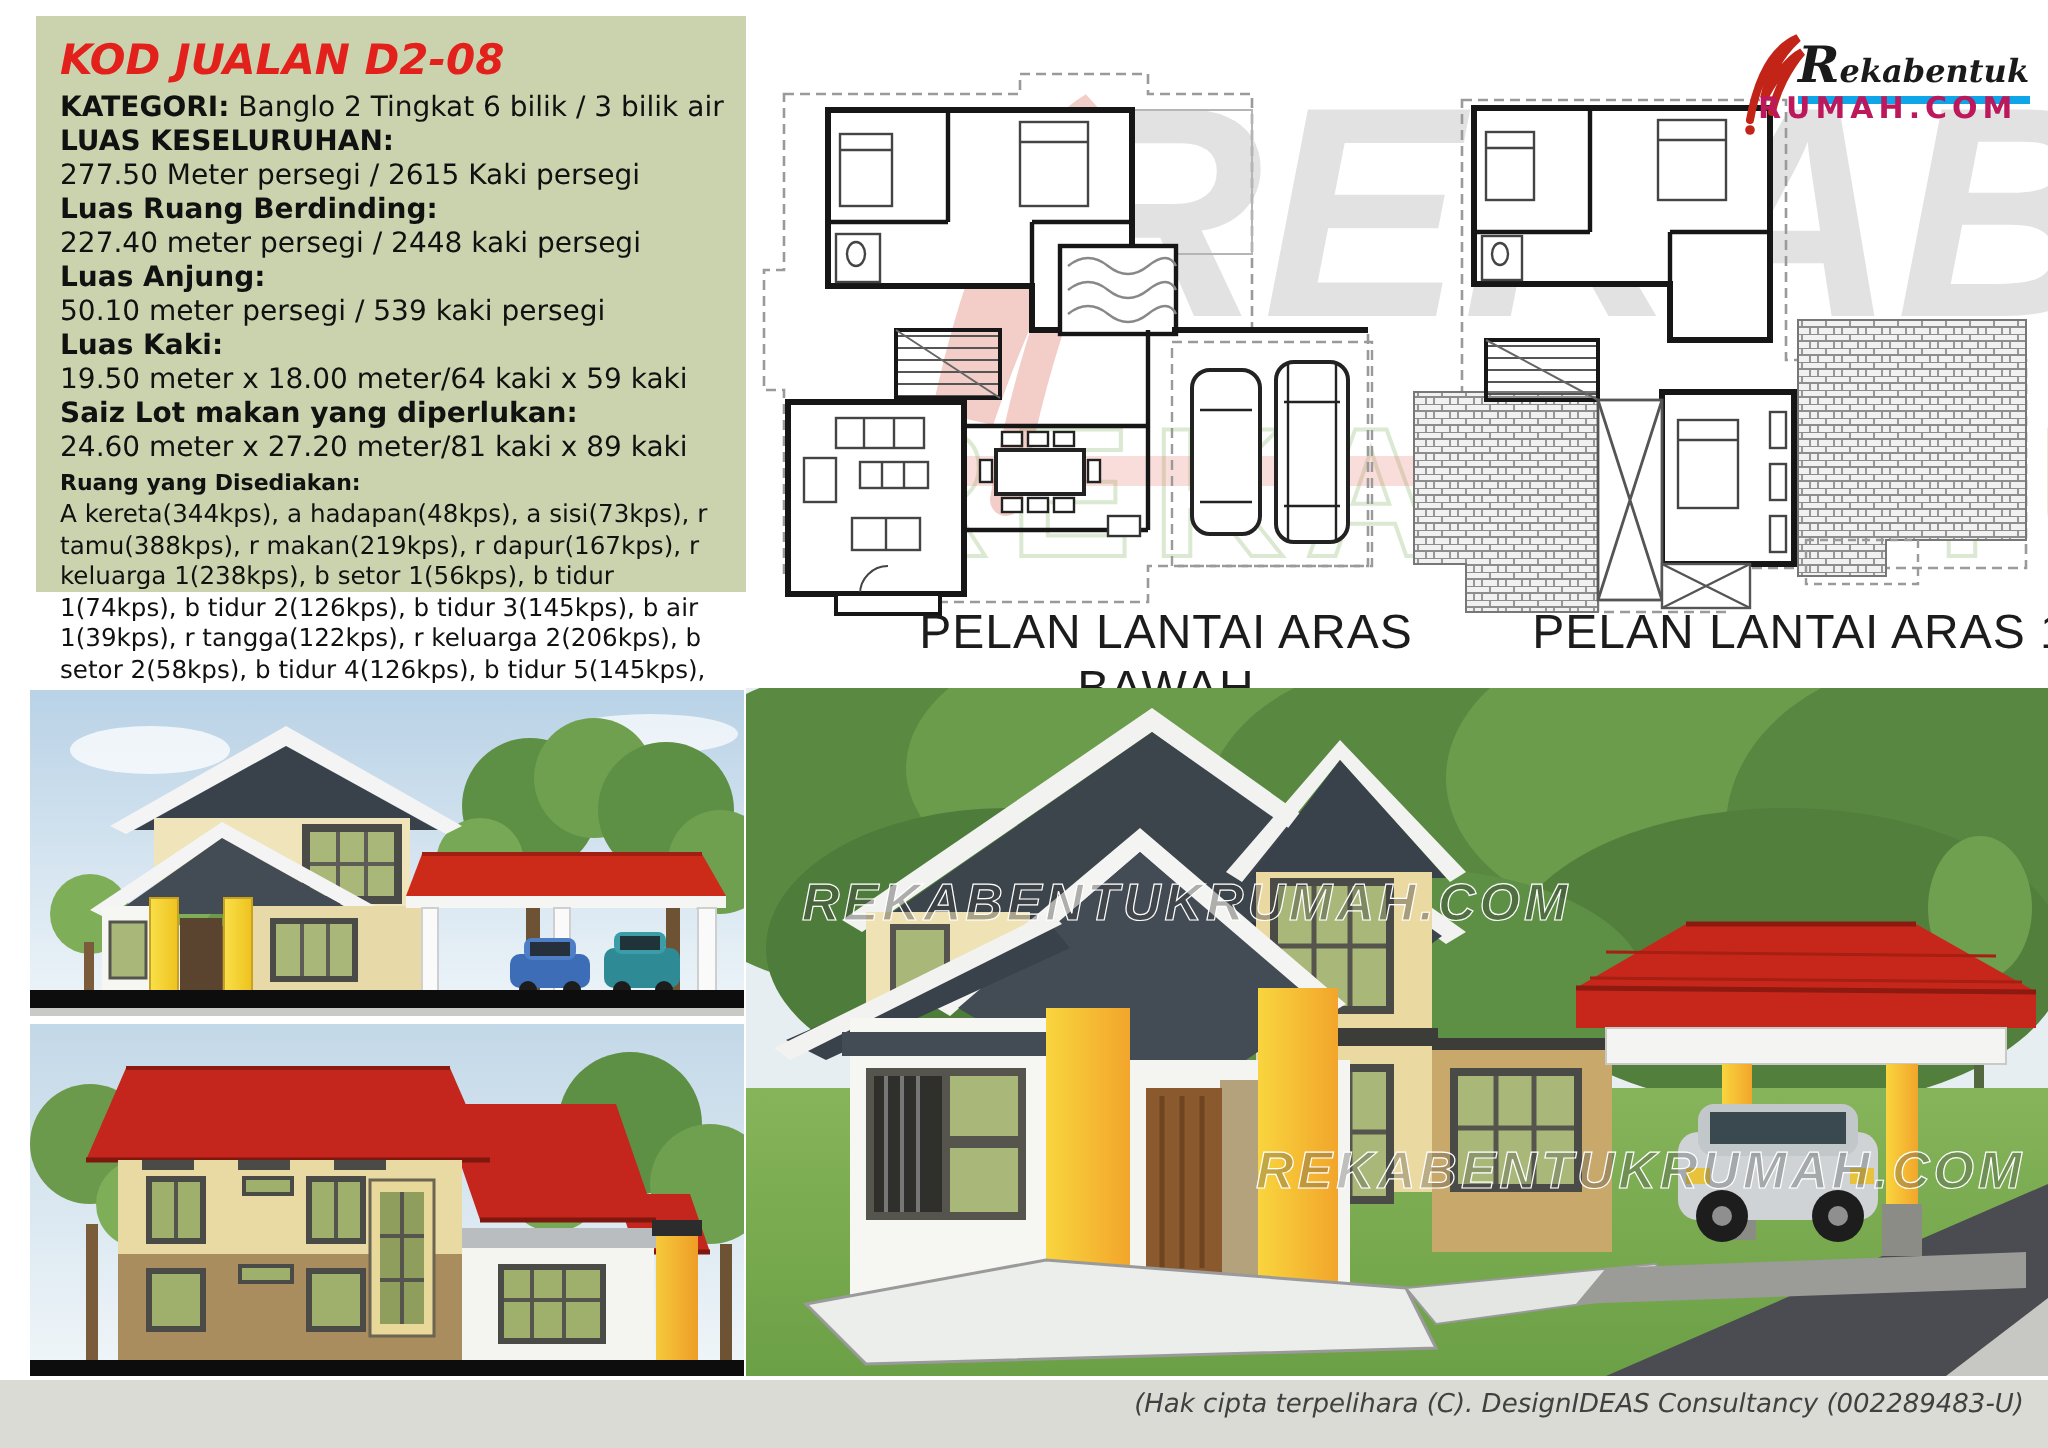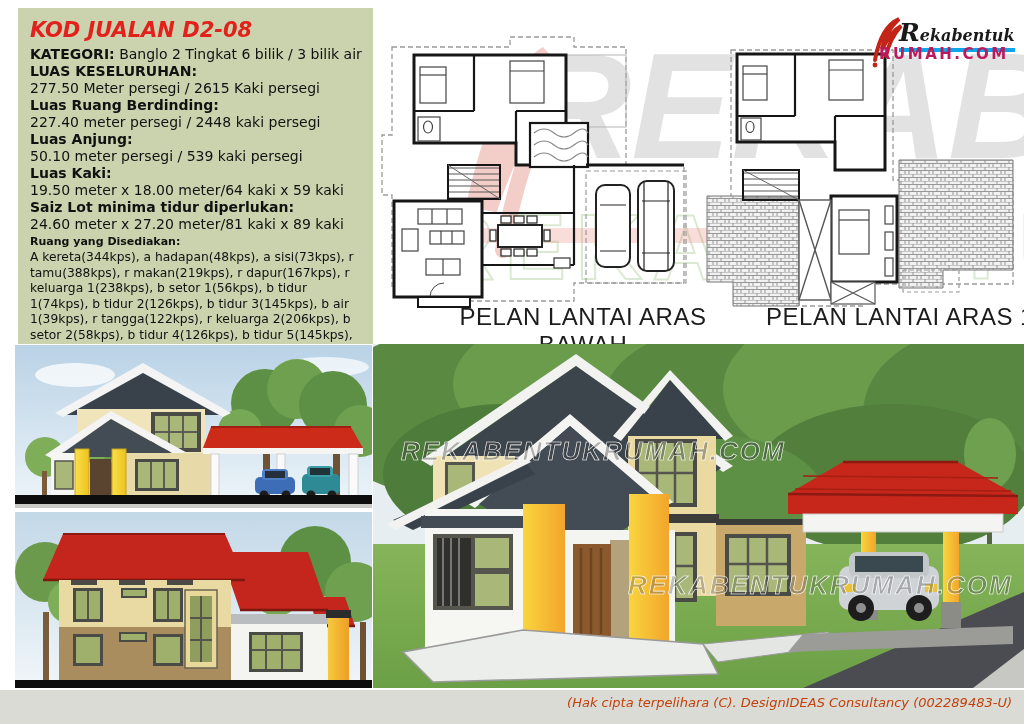--- a/index.html
+++ b/index.html
@@ -1,21 +1,21 @@
 <!DOCTYPE html>
 <html><head>
 <meta charset="utf-8">
 <style>
   html,body{margin:0;padding:0;background:#ffffff;}
   .page{position:relative;width:1024px;height:724px;background:#ffffff;overflow:hidden;
         font-family:"DejaVu Sans",sans-serif;color:#111;}
   .abs{position:absolute;}
 
   
-  .spec-panel{left:18px;top:8px;width:355px;height:336px;background:#cbd3ae;
+  .spec-panel{left:18px;top:8px;width:355px;height:288px;background:#cbd3ae;
               padding:8px 12px;box-sizing:border-box;}
   .spec-title{margin:2px 0 4px 0;font:italic 700 21px "DejaVu Sans",sans-serif;
               color:#e2211c;letter-spacing:0px;}
   .sline{font-size:14px;line-height:17px;white-space:nowrap;}
   .sline .b{font-weight:700;}
   .rooms-title{font-weight:700;font-size:11px;line-height:17px;}
   .rooms{margin:0;font-size:12.3px;line-height:15.6px;}
 
   
   .plans-area{left:373px;top:0;width:651px;height:344px;background:#ffffff;overflow:hidden;}
@@ -38,40 +38,40 @@
 
   
   .render-a{left:15px;top:345px;width:357px;height:163px;}
   .render-b{left:15px;top:512px;width:357px;height:176px;}
   .render-c{left:373px;top:344px;width:651px;height:344px;}
   figure{margin:0;}
 
   
   .footer{left:0;top:690px;width:1024px;height:34px;background:#dadbd5;}
   .footer-email{position:absolute;left:30px;top:5px;font:italic 400 13px "DejaVu Sans",sans-serif;color:#1e1e1e;}
-  .footer-copy{position:absolute;right:12px;top:5px;font:italic 400 13px "DejaVu Sans",sans-serif;color:#c2410c;}
+  .footer-copy{position:absolute;right:12px;top:5px;font:italic 400 13px "DejaVu Sans",sans-serif;color:#404040;}
   .svg-wm{font:italic 700 26px "Liberation Sans",sans-serif;letter-spacing:2px;}
 </style>
 </head>
 <body>
 
 <div class="page">
 
   <section class="abs spec-panel">
     <h1 class="spec-title">KOD JUALAN D2-08</h1>
     <div class="sline"><span class="b">KATEGORI:</span><span> Banglo 2 Tingkat 6 bilik / 3 bilik air</span></div>
     <div class="sline"><span class="b">LUAS KESELURUHAN:</span><span></span></div>
     <div class="sline"><span class="b"></span><span>277.50 Meter persegi / 2615 Kaki persegi</span></div>
     <div class="sline"><span class="b">Luas Ruang Berdinding:</span><span></span></div>
     <div class="sline"><span class="b"></span><span>227.40 meter persegi / 2448 kaki persegi</span></div>
     <div class="sline"><span class="b">Luas Anjung:</span><span></span></div>
     <div class="sline"><span class="b"></span><span>50.10 meter persegi / 539 kaki persegi</span></div>
     <div class="sline"><span class="b">Luas Kaki:</span><span></span></div>
     <div class="sline"><span class="b"></span><span>19.50 meter x 18.00 meter/64 kaki x 59 kaki</span></div>
-    <div class="sline"><span class="b">Saiz Lot minima tidur diperlukan:</span><span></span></div>
+    <div class="sline"><span class="b">Saiz Lot makan yang diperlukan:</span><span></span></div>
     <div class="sline"><span class="b"></span><span>24.60 meter x 27.20 meter/81 kaki x 89 kaki</span></div>
     <div class="rooms-title">Ruang yang Disediakan:</div>
     <p class="rooms">A kereta(344kps), a hadapan(48kps), a sisi(73kps), r tamu(388kps), r makan(219kps), r dapur(167kps), r keluarga 1(238kps), b setor 1(56kps), b tidur 1(74kps), b tidur 2(126kps), b tidur 3(145kps), b air 1(39kps), r tangga(122kps), r keluarga 2(206kps), b setor 2(58kps), b tidur 4(126kps), b tidur 5(145kps), b tidur 6(210kps), b air 2 (39kps), b air 3(41kps), &amp; balkoni(73kps)</p>
   </section>
 
   <section class="abs plans-area">
 
     <div class="abs wm-gray">REKABENTUKRUMAH.COM</div>
     <div class="abs wm-green">REKABENTUKRUMAH.COM</div>
     <div class="abs wm-band"></div>

